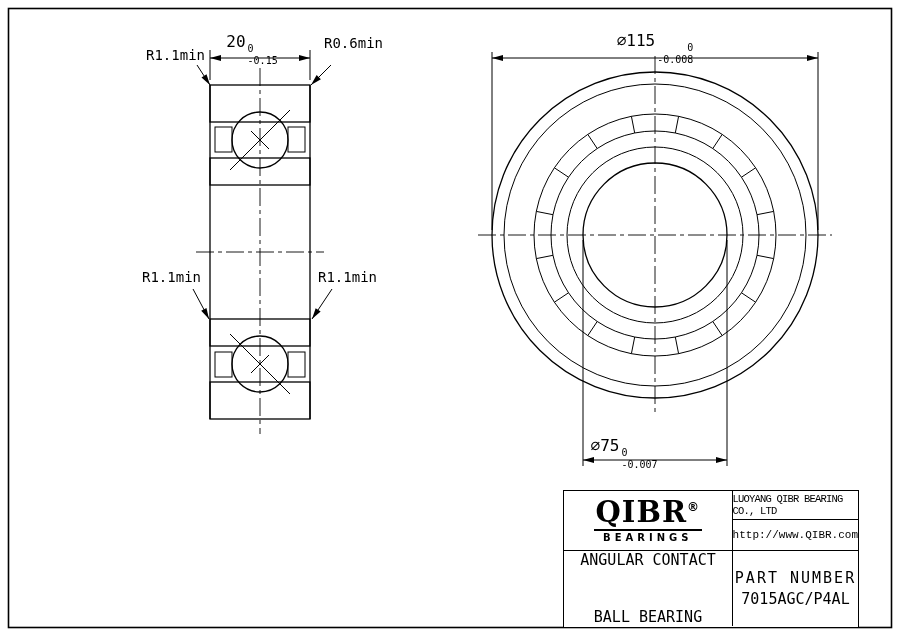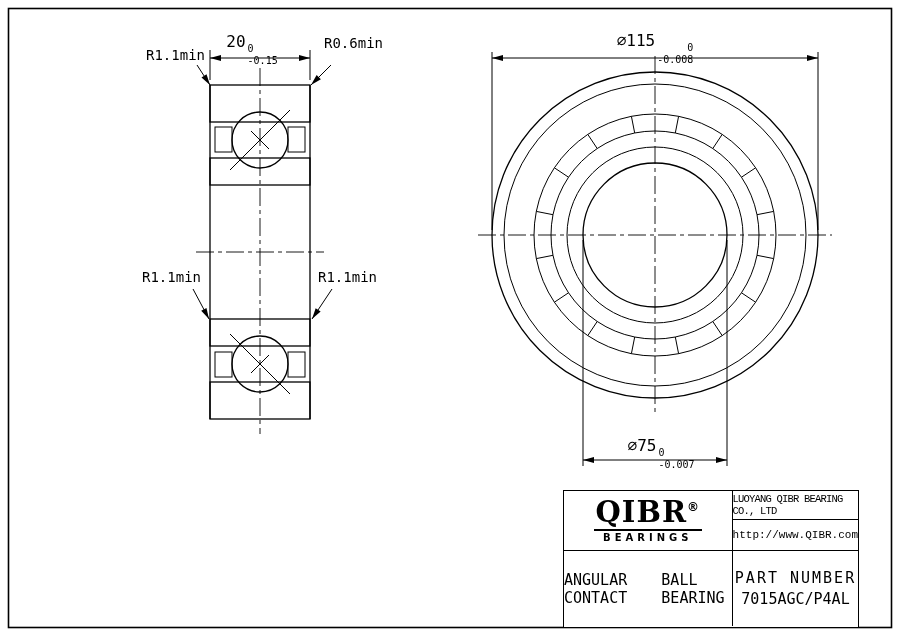--- a/index.html
+++ b/index.html
@@ -28,21 +28,21 @@
              align-items:center; justify-content:center; }
   .logo-brand { font-family:"DejaVu Serif", serif; font-weight:bold; font-size:29px; line-height:1;
                 letter-spacing:1px; }
   .logo-brand .reg { font-size:12px; vertical-align:super; font-family:"DejaVu Sans",sans-serif; }
   .logo-line { width:108px; height:2.5px; background:#000; margin:2px 0 1px 0; }
   .logo-tag { font-family:"DejaVu Sans", sans-serif; font-weight:bold; font-size:10px; letter-spacing:4px; }
   .tb-company { flex:1; display:flex; flex-direction:column;font-family:Liberation Mono, monospace; }
   .tb-company-name { height:29px; border-bottom:1.2px solid #000; display:flex; align-items:center;
                      justify-content:center; font-size:10.5px; letter-spacing:-0.8px; }
   .tb-company-url { flex:1; display:flex; align-items:center; justify-content:center; font-size:11px; }
-  .tb-product { width:169px; border-right:1.5px solid #000; display:flex; flex-direction:row;
+  .tb-product { width:169px; border-right:1.5px solid #000; display:flex; flex-direction:column;
                 align-items:center; justify-content:space-between; gap:9px; font-size:15px; }
   .tb-part { flex:1; display:flex; flex-direction:column; align-items:center; justify-content:center;
              gap:3px; font-size:15px; }
   .tb-part .pn-label { letter-spacing:2px; }
 </style>
 </head>
 <body>
 
 <div class="sheet">
 
@@ -153,21 +153,21 @@
       </span>
   </div>
 
   <div class="dim-label center" style="left:655px; top:31px;text-align:right;">
     <span>∅</span><span>115</span><span class="tol">
         <span>0</span>
         <span>-0.008</span>
       </span>
   </div>
 
-  <div class="dim-label center" style="left:661px; top:436px;">
+  <div class="dim-label center" style="left:624px; top:436px;">
     <span>∅</span><span>75</span><span class="tol">
         <span>0</span>
         <span>-0.007</span>
       </span>
   </div>
 
   <div class="label" style="left:146px; top:47px;">R1.1min</div>
   <div class="label" style="left:324px; top:35px;">R0.6min</div>
   <div class="label" style="left:142px; top:269px;">R1.1min</div>
   <div class="label" style="left:318px; top:269px;">R1.1min</div>

